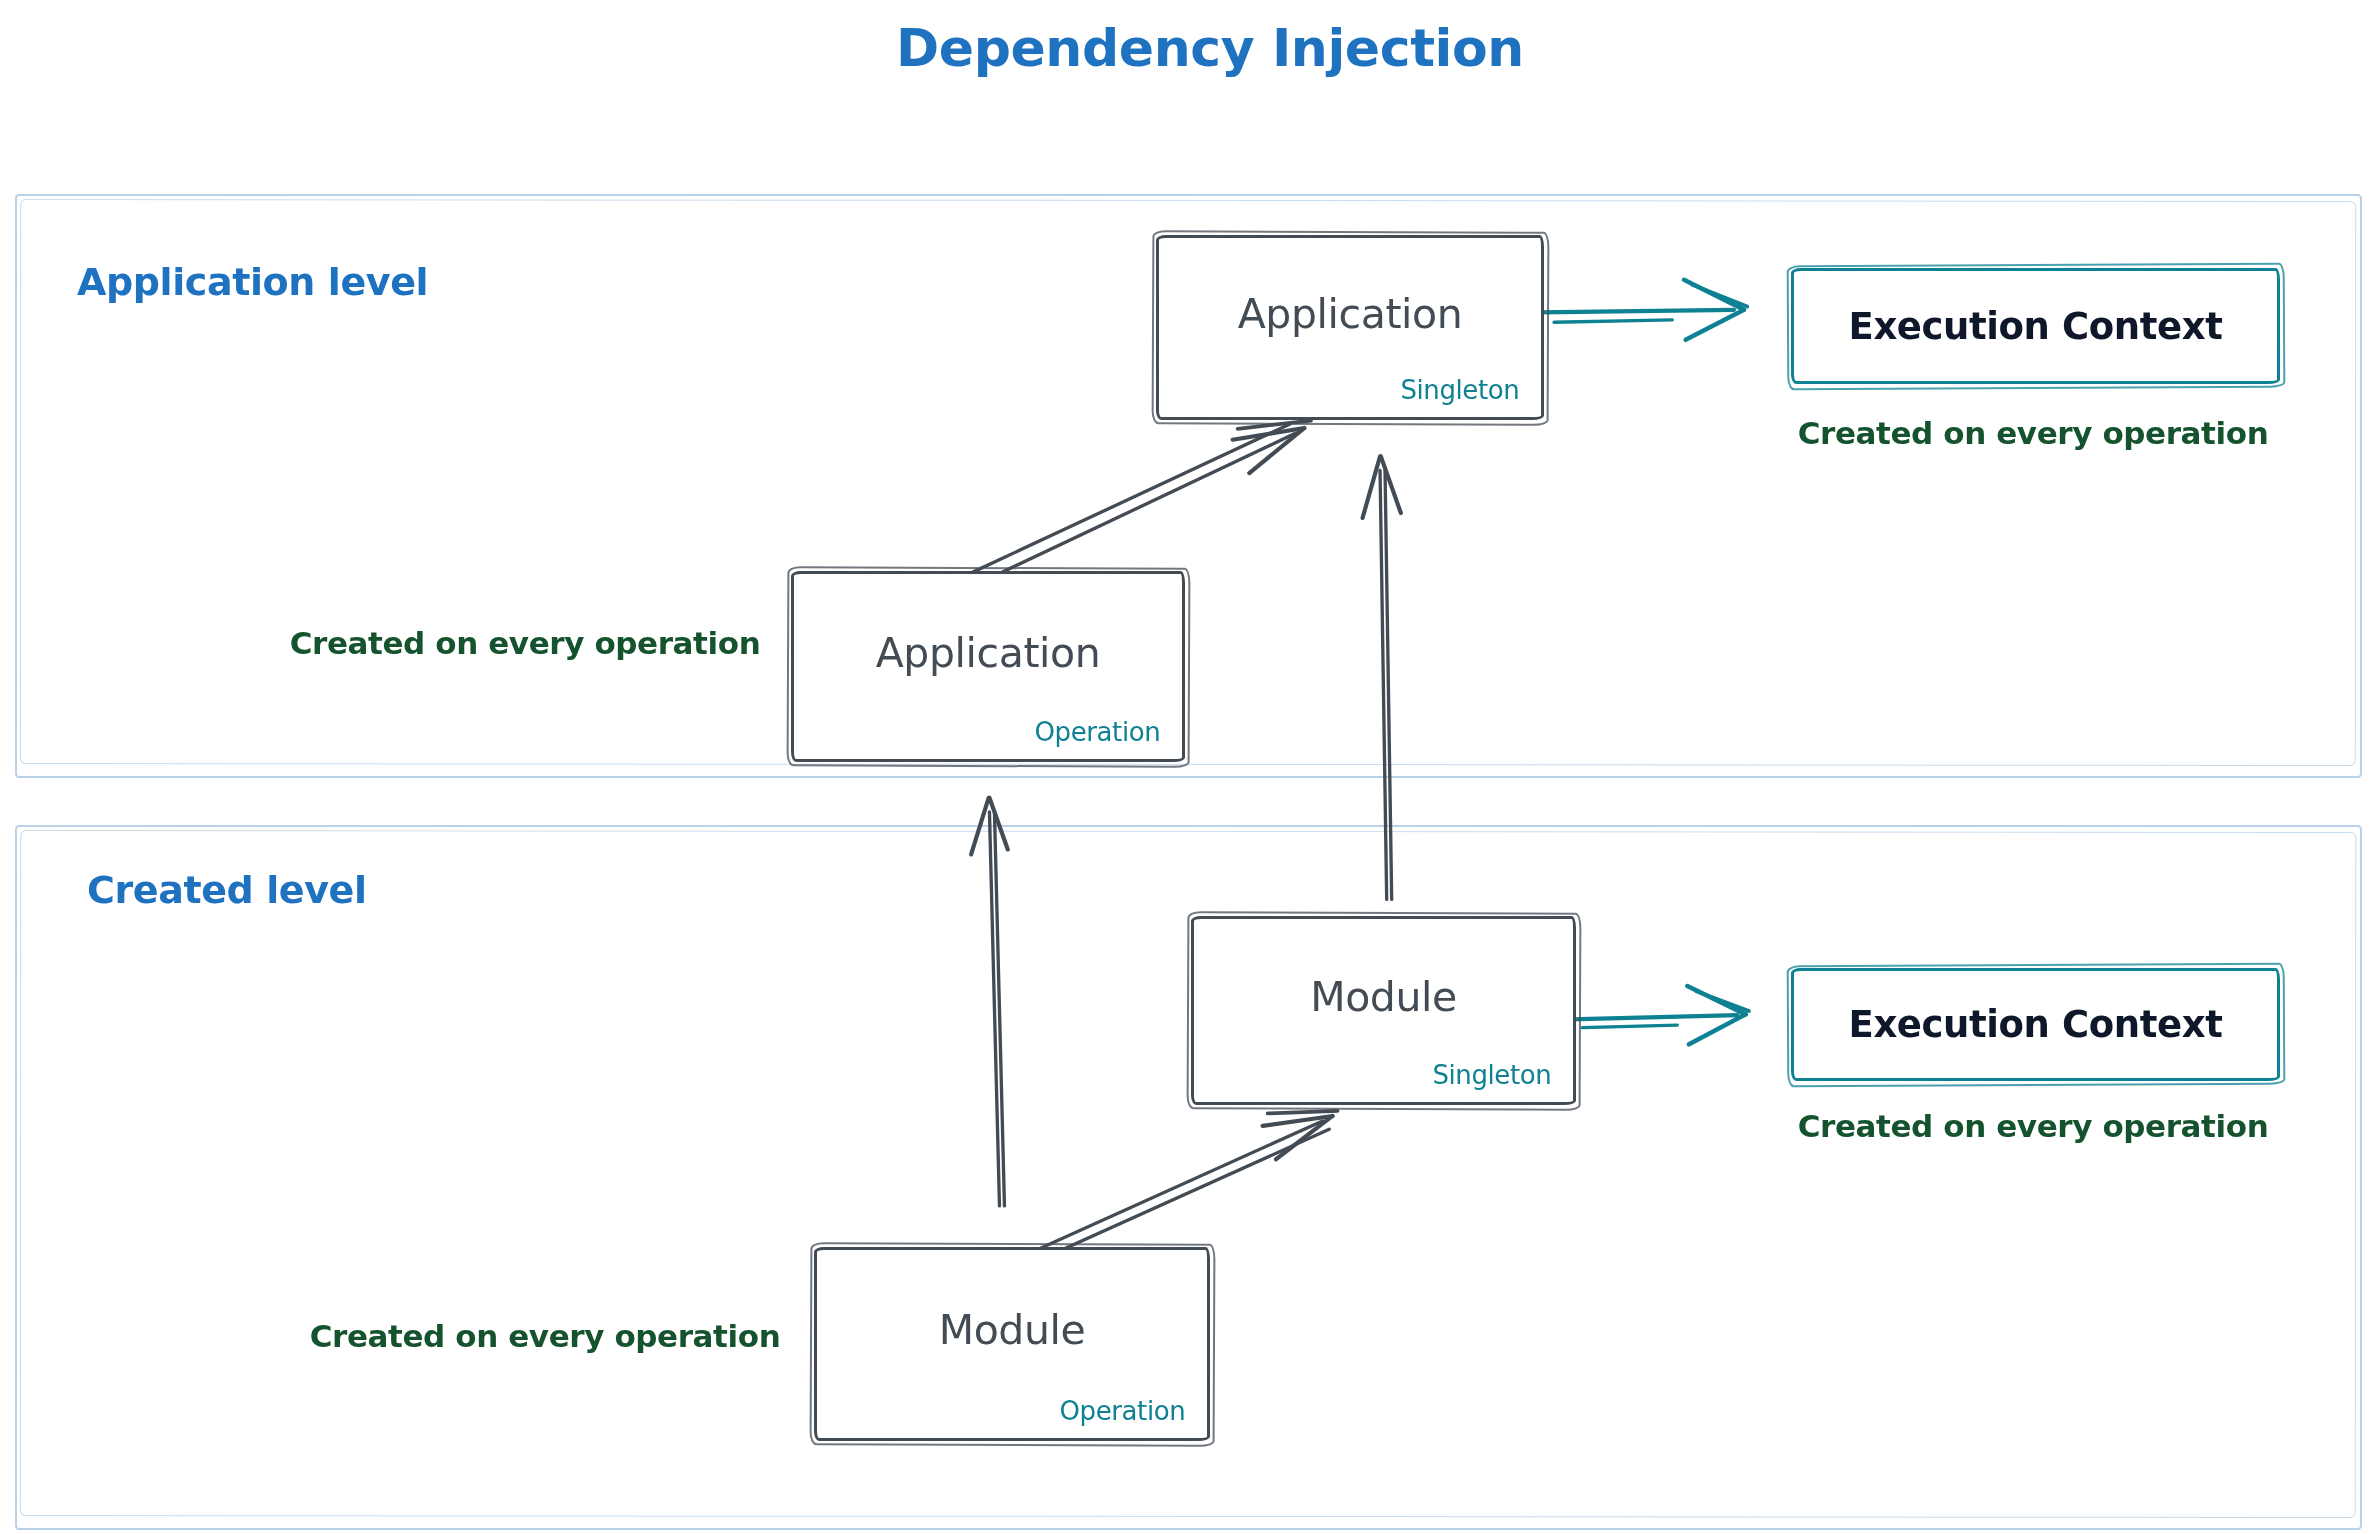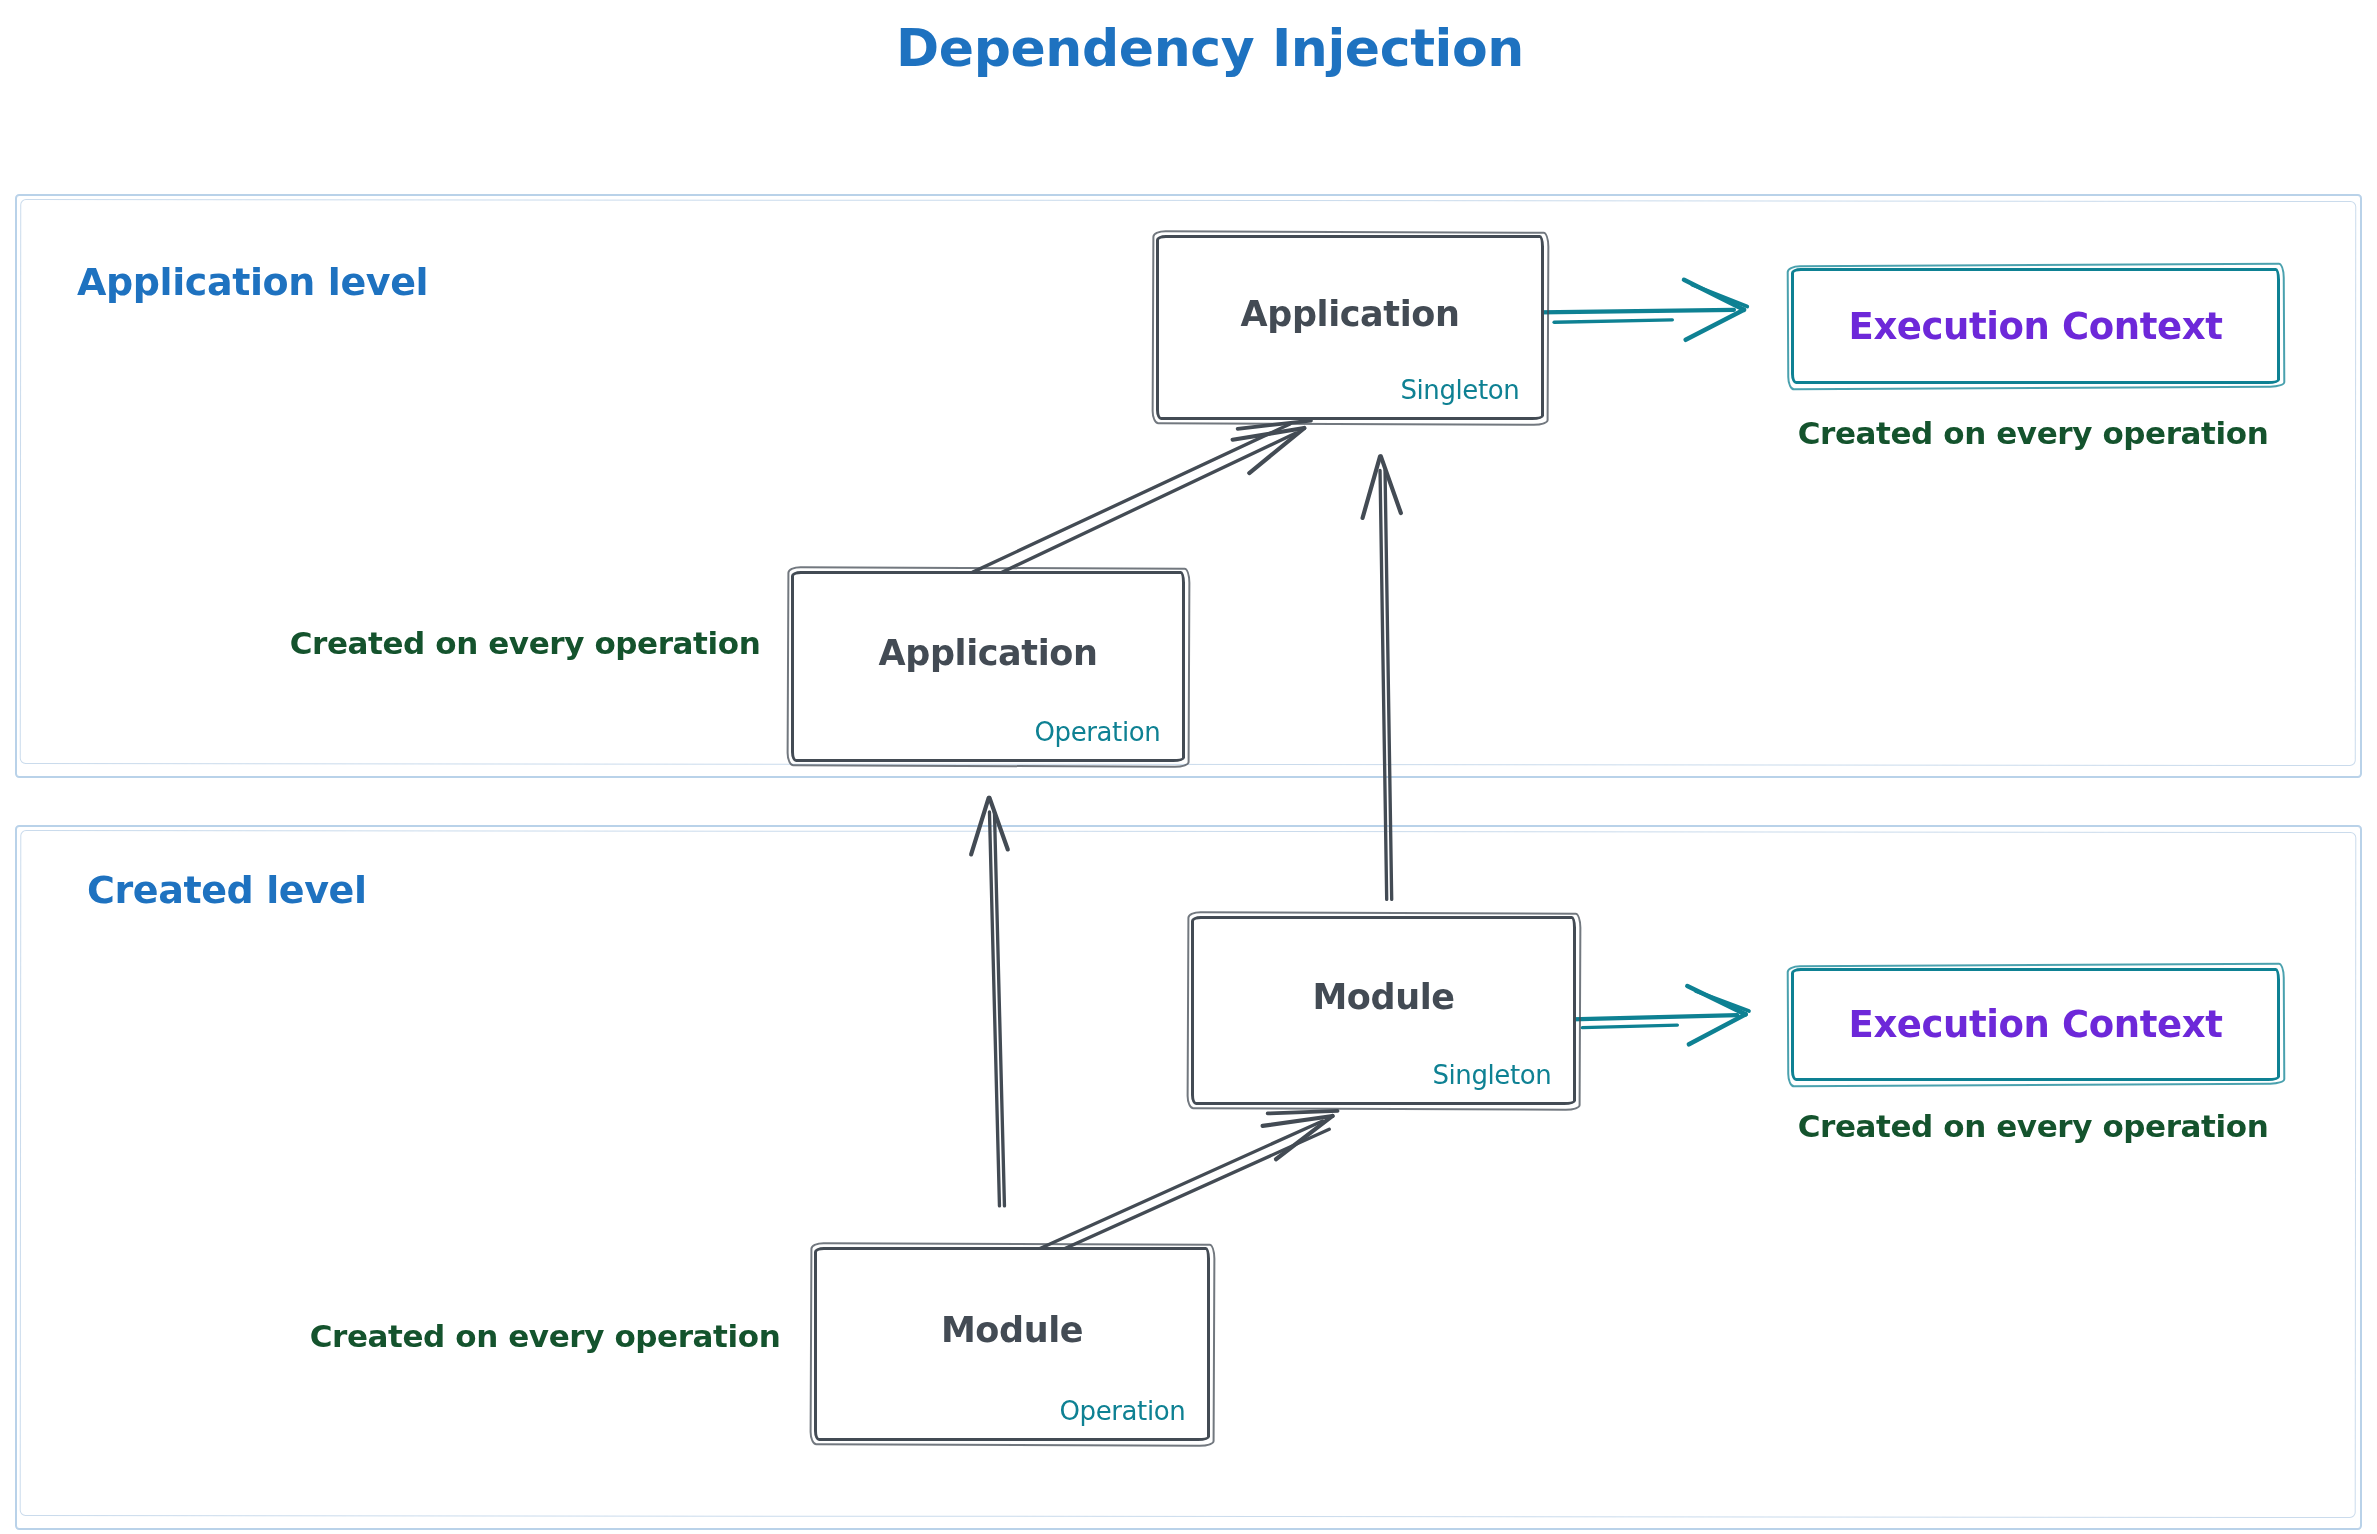--- a/index.html
+++ b/index.html
@@ -68,38 +68,38 @@
   }
   .node::after {
     content: "";
     position: absolute; inset: -7.5px;
     border: 2.1px solid rgba(67, 75, 84, 0.75);
     border-radius: 13.3px 5.8px 15px 6.7px / 6.7px 15px 5.8px 13.3px;
     transform: rotate(0.25deg);
     pointer-events: none;
   }
   .node-title {
-    font-size: 35px; font-weight: 700; color: #434b54;
+    font-size: 41px; font-weight: 400; color: #434b54;
     padding-bottom: 28px; white-space: nowrap;
   }
   .node-badge {
     position: absolute; right: 21.7px; bottom: 11.7px;
     font-size: 26px; font-weight: 400; color: #0e8193;
     white-space: nowrap;
   }
 
   .box-app-singleton    { left: 1156px; top: 235px;  width: 382px; height: 179px; }
   .box-app-operation    { left: 791px;  top: 571px;  width: 388px; height: 185px; }
   .box-module-singleton { left: 1191px; top: 916px; width: 379px; height: 183px; }
   .box-module-operation { left: 814px;  top: 1247px; width: 390px; height: 188px; }
 
   
   .node.teal { border-color: #0e8193; }
   .node.teal::after { border-color: rgba(14, 129, 147, 0.75); transform: rotate(-0.3deg); }
-  .ec-title { font-size: 37px; font-weight: 700; color: #6d28d9; padding-bottom: 0; white-space: nowrap; }
+  .ec-title { font-size: 37px; font-weight: 700; color: #0f172a; padding-bottom: 0; white-space: nowrap; }
   .box-ec-top    { left: 1791px; top: 268px;  width: 483px; height: 110px; }
   .box-ec-bottom { left: 1791px; top: 968px; width: 483px; height: 107px; }
 
   
   .caption {
     position: absolute;
     font-size: 31px; font-weight: 700; color: #14532d;
     text-align: center; white-space: nowrap;
   }
   .cap-ec-top     { left: 1783px; width: 500px; top: 415px;  }

